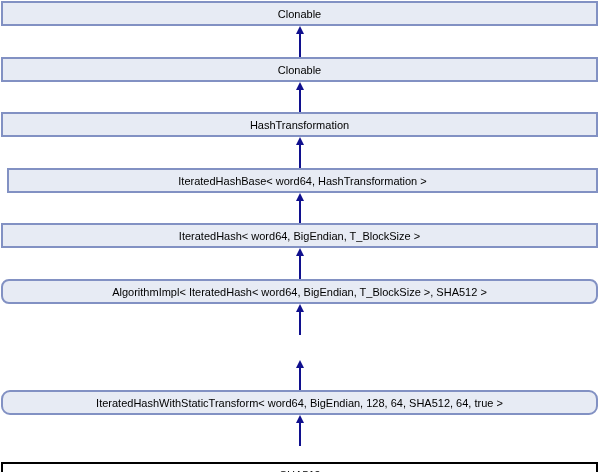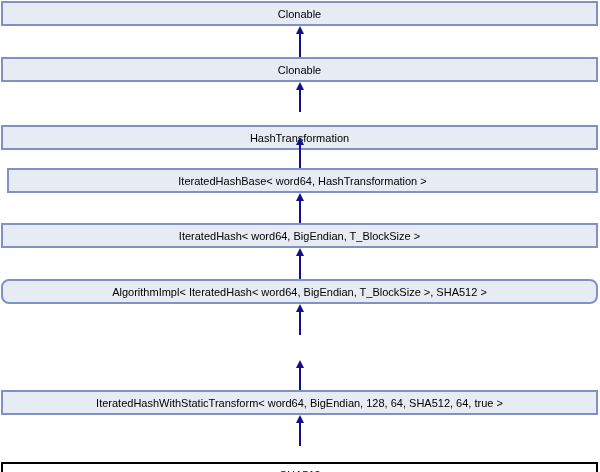--- a/index.html
+++ b/index.html
@@ -44,23 +44,23 @@
     border-bottom: 8px solid var(--arrow-color, #10108E);
   }
   .arrow .shaft {
     position: absolute;
     top: 7px; bottom: 0;
     left: 3px;
     width: 2px;
     background: var(--arrow-color, #10108E);
   }
   
-  .r1 { top: 1px; }   .r2 { top: 57px; }  .r3 { top: 125px; }
+  .r1 { top: 1px; }   .r2 { top: 57px; }  .r3 { top: 112px; }
   .r4 { top: 168px; margin-left: 6px; } .r5 { top: 223px; } .r6 { top: 279px; border-radius: 8px; }
-  .r7 { top: 335px; } .r8 { top: 390px; } .r9 { top: 462px; font-style: italic; }
+  .r7 { top: 335px; } .r8 { top: 390px; border-radius: 9px; } .r9 { top: 462px; font-style: italic; }
   
   .a1 { top: 26px;  height: 31px; }
   .a2 { top: 82px;  height: 30px; }
   .a3 { top: 137px; height: 31px; }
   .a4 { top: 193px; height: 30px; }
   .a5 { top: 248px; height: 31px; }
   .a6 { top: 304px; height: 31px; }
   .a7 { top: 360px; height: 30px; }
   .a8 { top: 415px; height: 31px; }
 </style>

